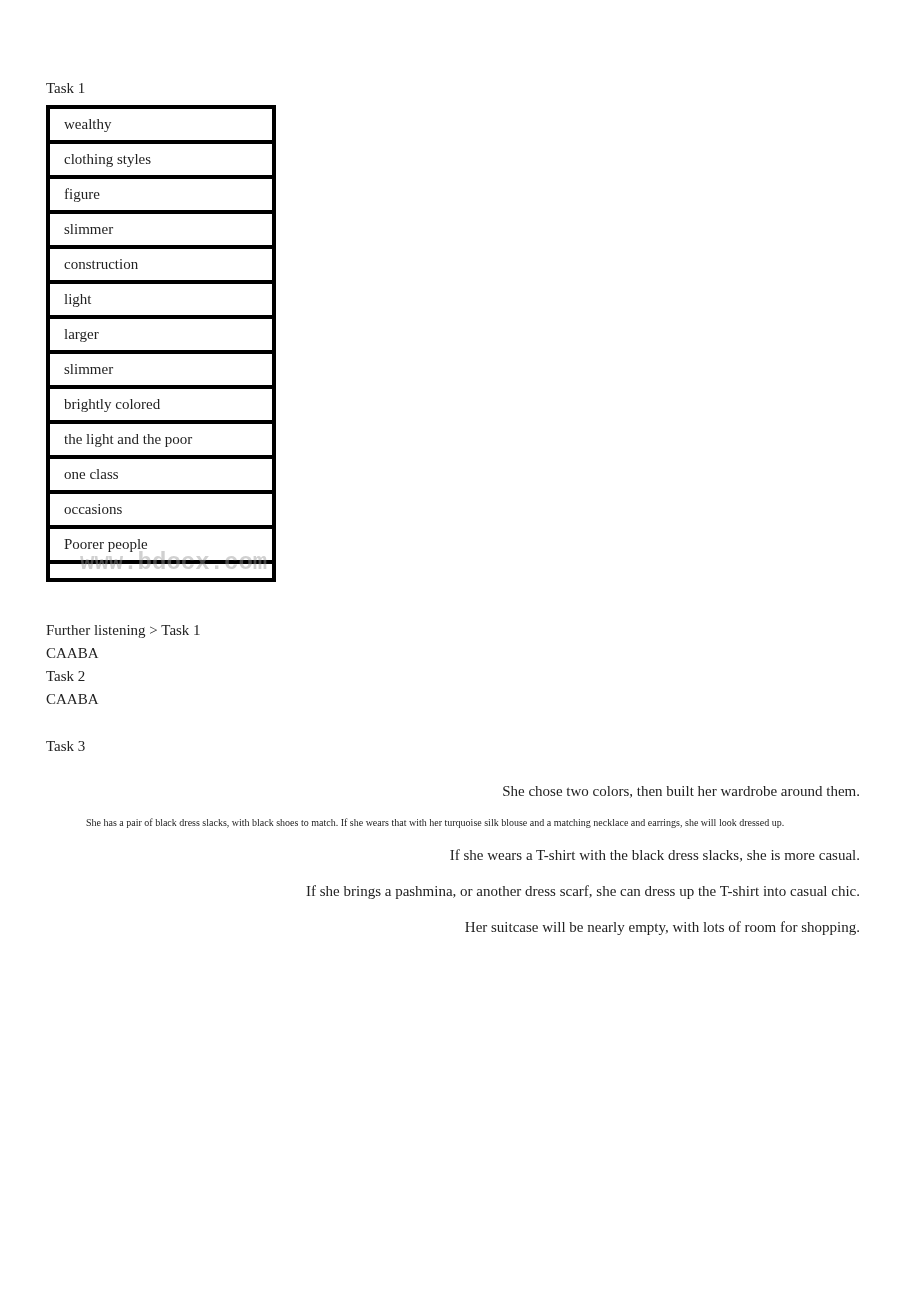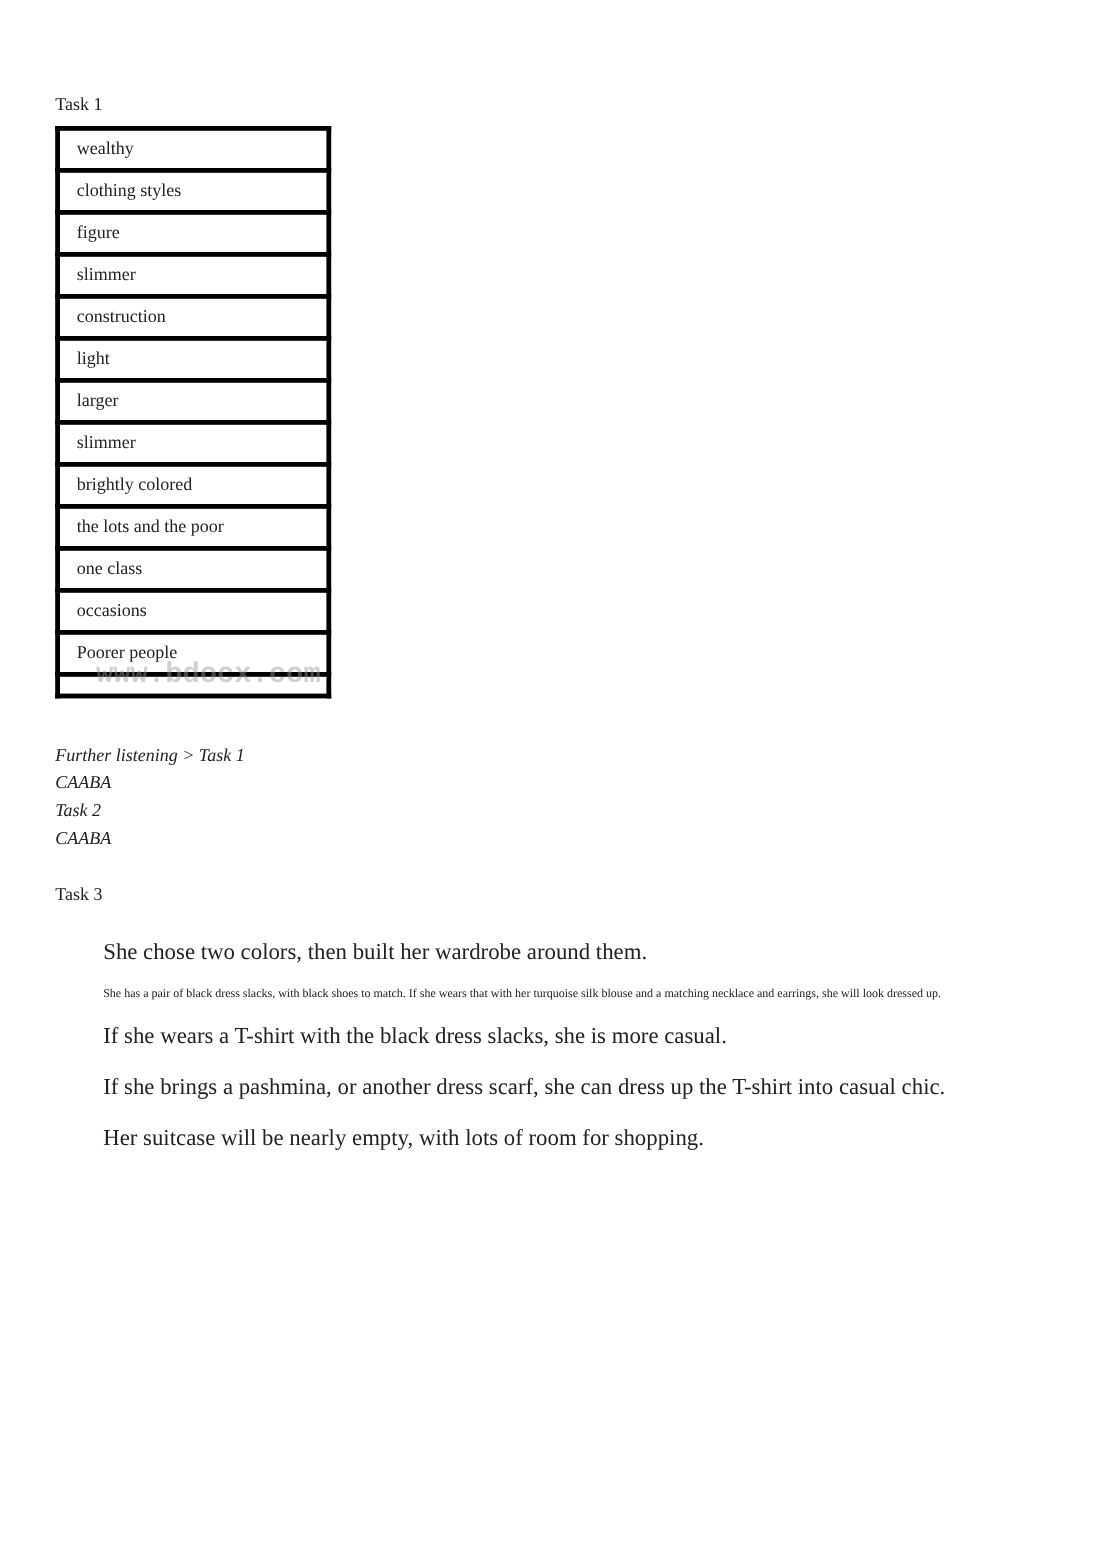--- a/index.html
+++ b/index.html
@@ -51,43 +51,43 @@
       font-size: 24px;
       color: rgba(150, 150, 150, 0.45);
       font-family: Liberation Mono, monospace;
       font-weight: bold;
       pointer-events: none;
       white-space: nowrap;
     }
 
     .further-section {
       margin-bottom: 30px;
-      font-style: italic;
     }
 
     .further-section p {
       margin-bottom: 6px;
       font-size: 15px;
       color: #222;
     }
 
     .task3-section {
       margin-top: 10px;
     }
 
     .task3-section .task3-label {
       margin-bottom: 24px;
       font-size: 15px;
     }
 
     .task3-para {
       margin-bottom: 12px;
-      font-size: 19px;
+      font-size: 15px;
       line-height: 1.6;
       text-indent: 40px;
+      text-align: right;
     }
 
     .task3-para-noindent {
       margin-bottom: 12px;
       font-size: 15px;
       line-height: 1.6;
     }
   </style>
 </head>
 <body>
@@ -120,21 +120,21 @@
           <tr>
             <td>larger</td>
           </tr>
           <tr>
             <td>slimmer</td>
           </tr>
           <tr>
             <td>brightly colored</td>
           </tr>
           <tr>
-            <td>the lots and the poor</td>
+            <td>the light and the poor</td>
           </tr>
           <tr>
             <td>one class</td>
           </tr>
           <tr>
             <td>occasions</td>
           </tr>
           <tr>
             <td>Poorer people</td>
           </tr>

